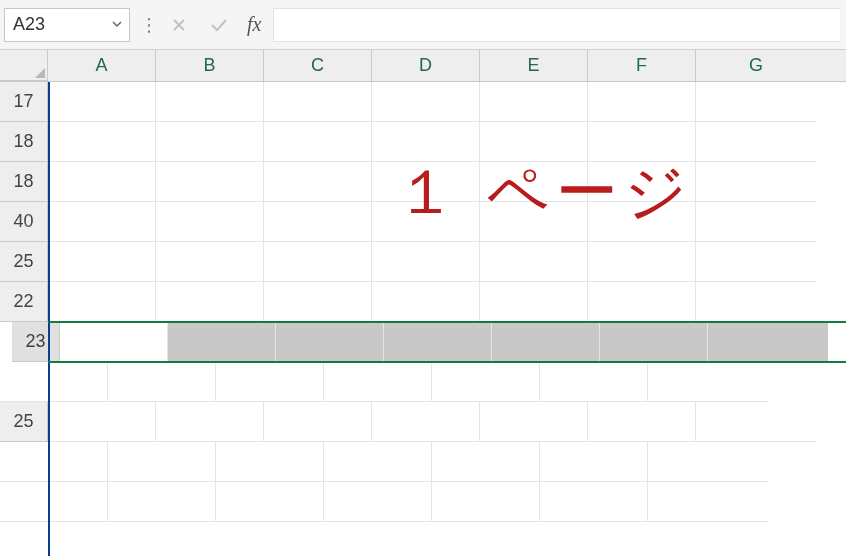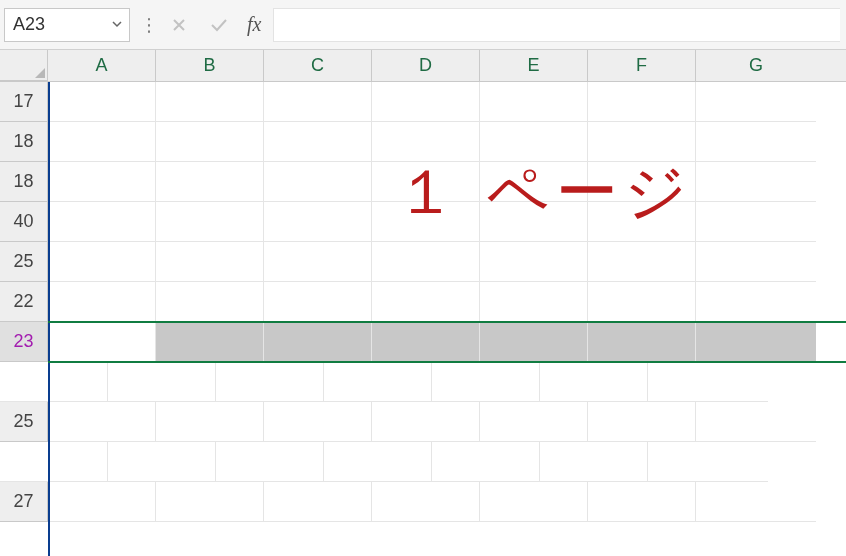--- a/index.html
+++ b/index.html
@@ -142,21 +142,22 @@
     flex: 0 0 108px;
     border-right: 1px solid #e5e5e5;
     border-bottom: 1px solid #e5e5e5;
     background: #ffffff;
   }
   .cell.last { flex: 0 0 120px; border-right: none; }
 
   
   .row.selected .row-header {
     background:#e0e0e0;
-    color:#a21caf;
+    color:#404040;
+    margin-left:12px;
   }
   .row.selected .cell {
     background:#c8c8c8;
   }
   .row.selected .cell.active {
     background:#ffffff;
   }
 
   
   .print-left {
@@ -330,21 +331,20 @@
       <div class="row">
         <div class="cell"></div>
         <div class="cell"></div>
         <div class="cell"></div>
         <div class="cell"></div>
         <div class="cell"></div>
         <div class="cell"></div>
         <div class="cell last"></div>
       </div>
       <div class="row">
-        <div class="row-header">27</div>
         <div class="cell"></div>
         <div class="cell"></div>
         <div class="cell"></div>
         <div class="cell"></div>
         <div class="cell"></div>
         <div class="cell"></div>
         <div class="cell last"></div>
       </div>
     </div>
 

